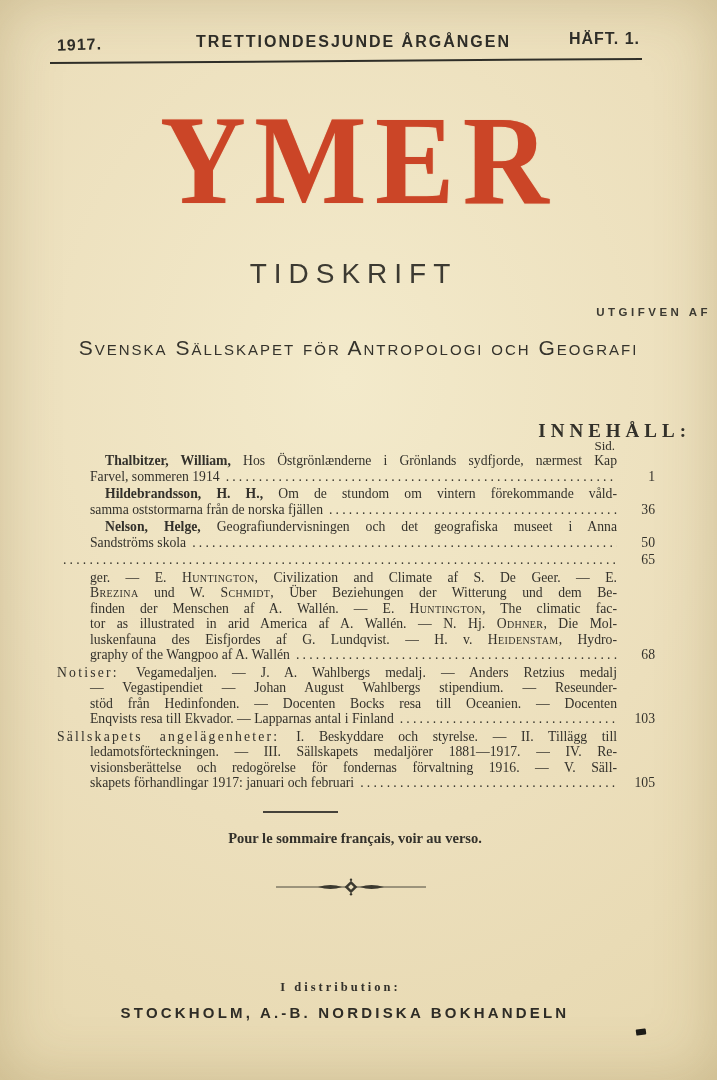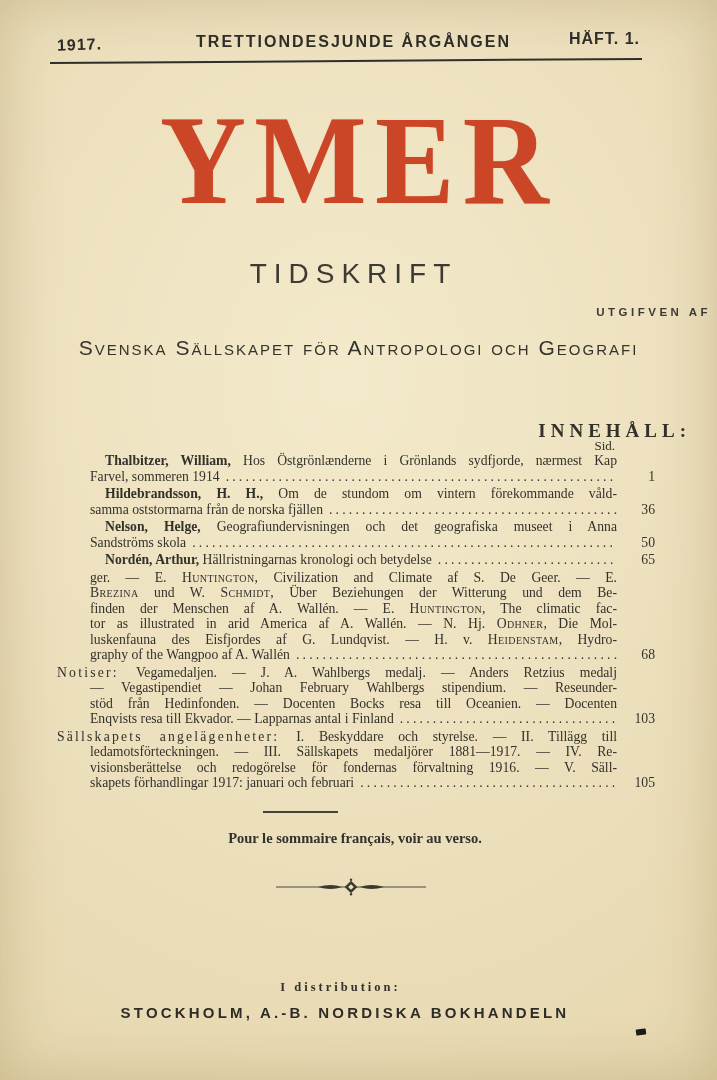--- a/index.html
+++ b/index.html
@@ -97,40 +97,39 @@
       <div class="entry">
         <div class="line just"><span class="lt"><span class="b">Nelson, Helge,</span><span> Geografiundervisningen och det geografiska museet i Anna</span></span></div>
         <div class="line cont last">
           <span class="lt"><span>Sandströms skola </span></span>
           <span class="dots"></span>
           <span class="pg">50</span>
         </div>
       </div>
       <div class="entry">
         <div class="line last">
-          <span class="lt"><span class="b">Nordén, Arthur,</span><span> Hällristningarnas kronologi och betydelse </span></span>
           <span class="dots"></span>
           <span class="pg">65</span>
         </div>
       </div>
       <div class="entry">
         <div class="line cont just"><span class="lt"><span>ger. — E. </span><span class="sc">Huntington</span><span>, Civilization and Climate af S. De Geer. — E.</span></span></div>
         <div class="line cont just"><span class="lt"><span class="sc">Brezina</span><span> und W. </span><span class="sc">Schmidt</span><span>, Über Beziehungen der Witterung und dem Be-</span></span></div>
         <div class="line cont just"><span class="lt"><span>finden der Menschen af A. Wallén. — E. </span><span class="sc">Huntington</span><span>, The climatic fac-</span></span></div>
         <div class="line cont just"><span class="lt"><span>tor as illustrated in arid America af A. Wallén. — N. Hj. </span><span class="sc">Odhner</span><span>, Die Mol-</span></span></div>
         <div class="line cont just"><span class="lt"><span>luskenfauna des Eisfjordes af G. Lundqvist. — H. v. </span><span class="sc">Heidenstam</span><span>, Hydro-</span></span></div>
         <div class="line cont last">
           <span class="lt"><span>graphy of the Wangpoo af A. Wallén </span></span>
           <span class="dots"></span>
           <span class="pg">68</span>
         </div>
       </div>
       <div class="entry">
         <div class="line just"><span class="lt"><span class="sp">Notiser: </span><span>Vegamedaljen. — J. A. Wahlbergs medalj. — Anders Retzius medalj</span></span></div>
-        <div class="line cont just"><span class="lt"><span>— Vegastipendiet — Johan February Wahlbergs stipendium. — Reseunder-</span></span></div>
+        <div class="line cont just"><span class="lt"><span>— Vegastipendiet — Johan August Wahlbergs stipendium. — Reseunder-</span></span></div>
         <div class="line cont just"><span class="lt"><span>stöd från Hedinfonden. — Docenten Bocks resa till Oceanien. — Docenten</span></span></div>
         <div class="line cont last">
           <span class="lt"><span>Enqvists resa till Ekvador. — Lapparnas antal i Finland </span></span>
           <span class="dots"></span>
           <span class="pg">103</span>
         </div>
       </div>
       <div class="entry">
         <div class="line just"><span class="lt"><span class="sp">Sällskapets angelägenheter: </span><span>I. Beskyddare och styrelse. — II. Tillägg till</span></span></div>
         <div class="line cont just"><span class="lt"><span>ledamotsförteckningen. — III. Sällskapets medaljörer 1881—1917. — IV. Re-</span></span></div>

